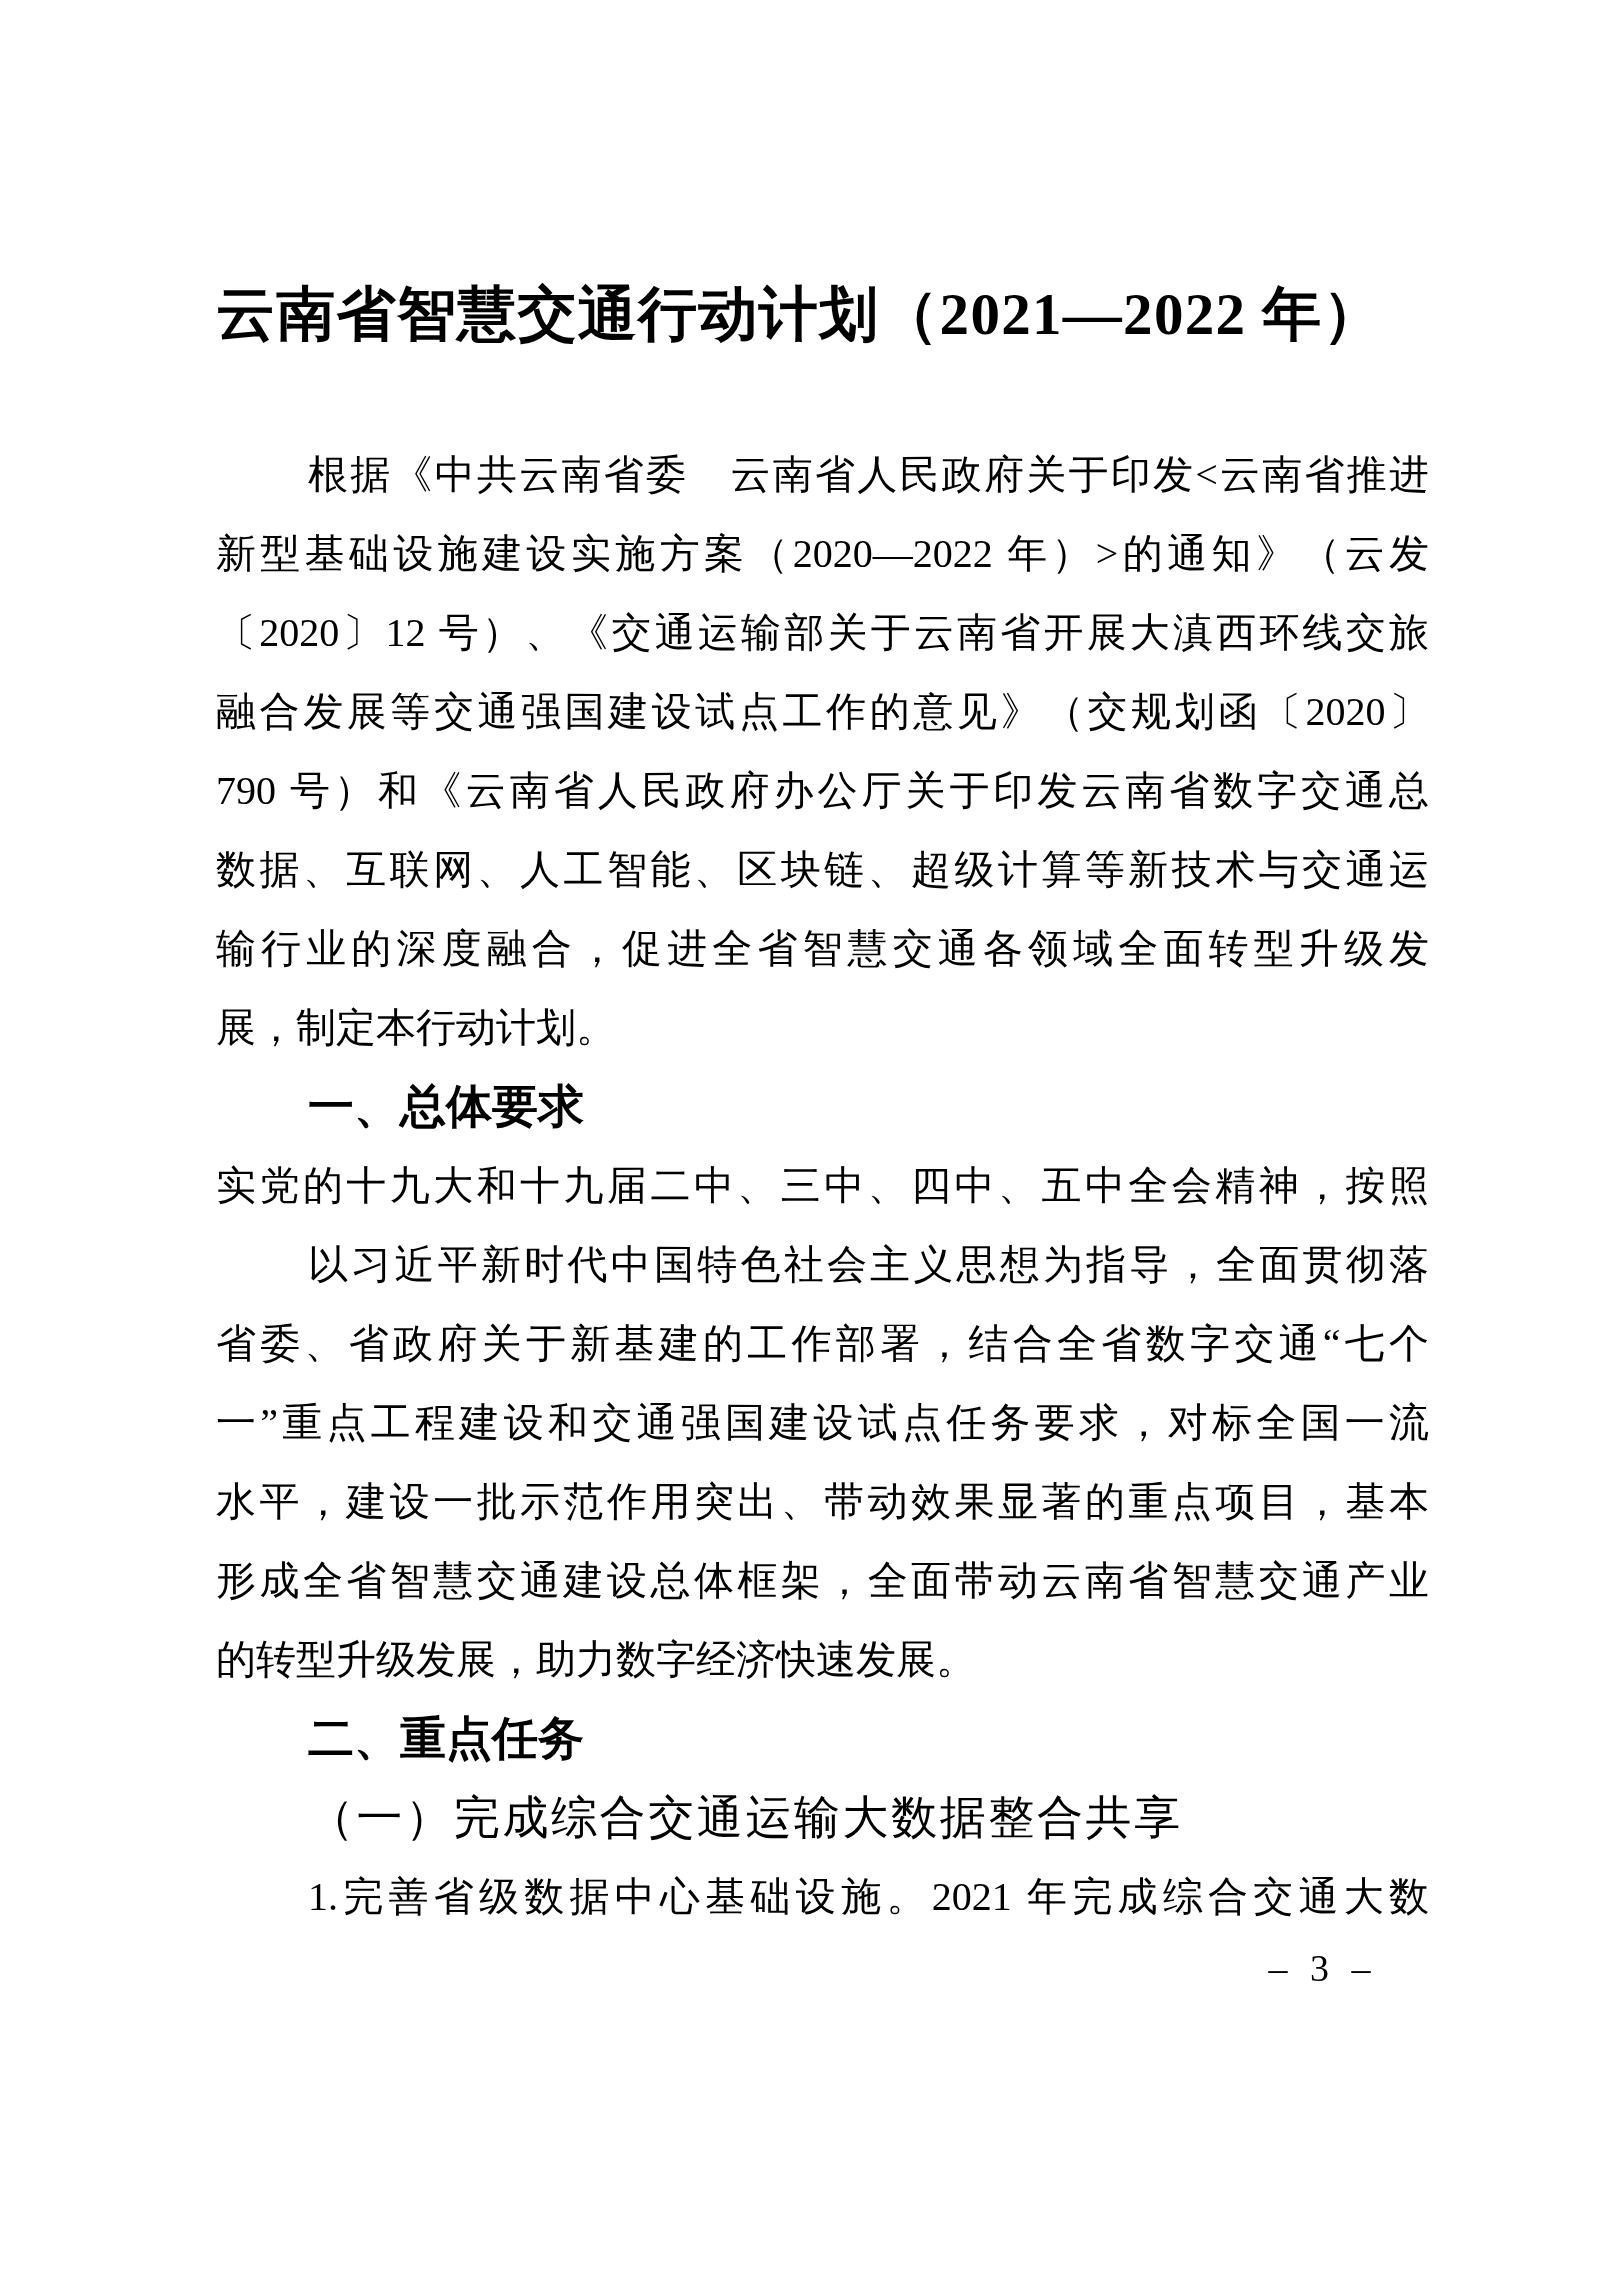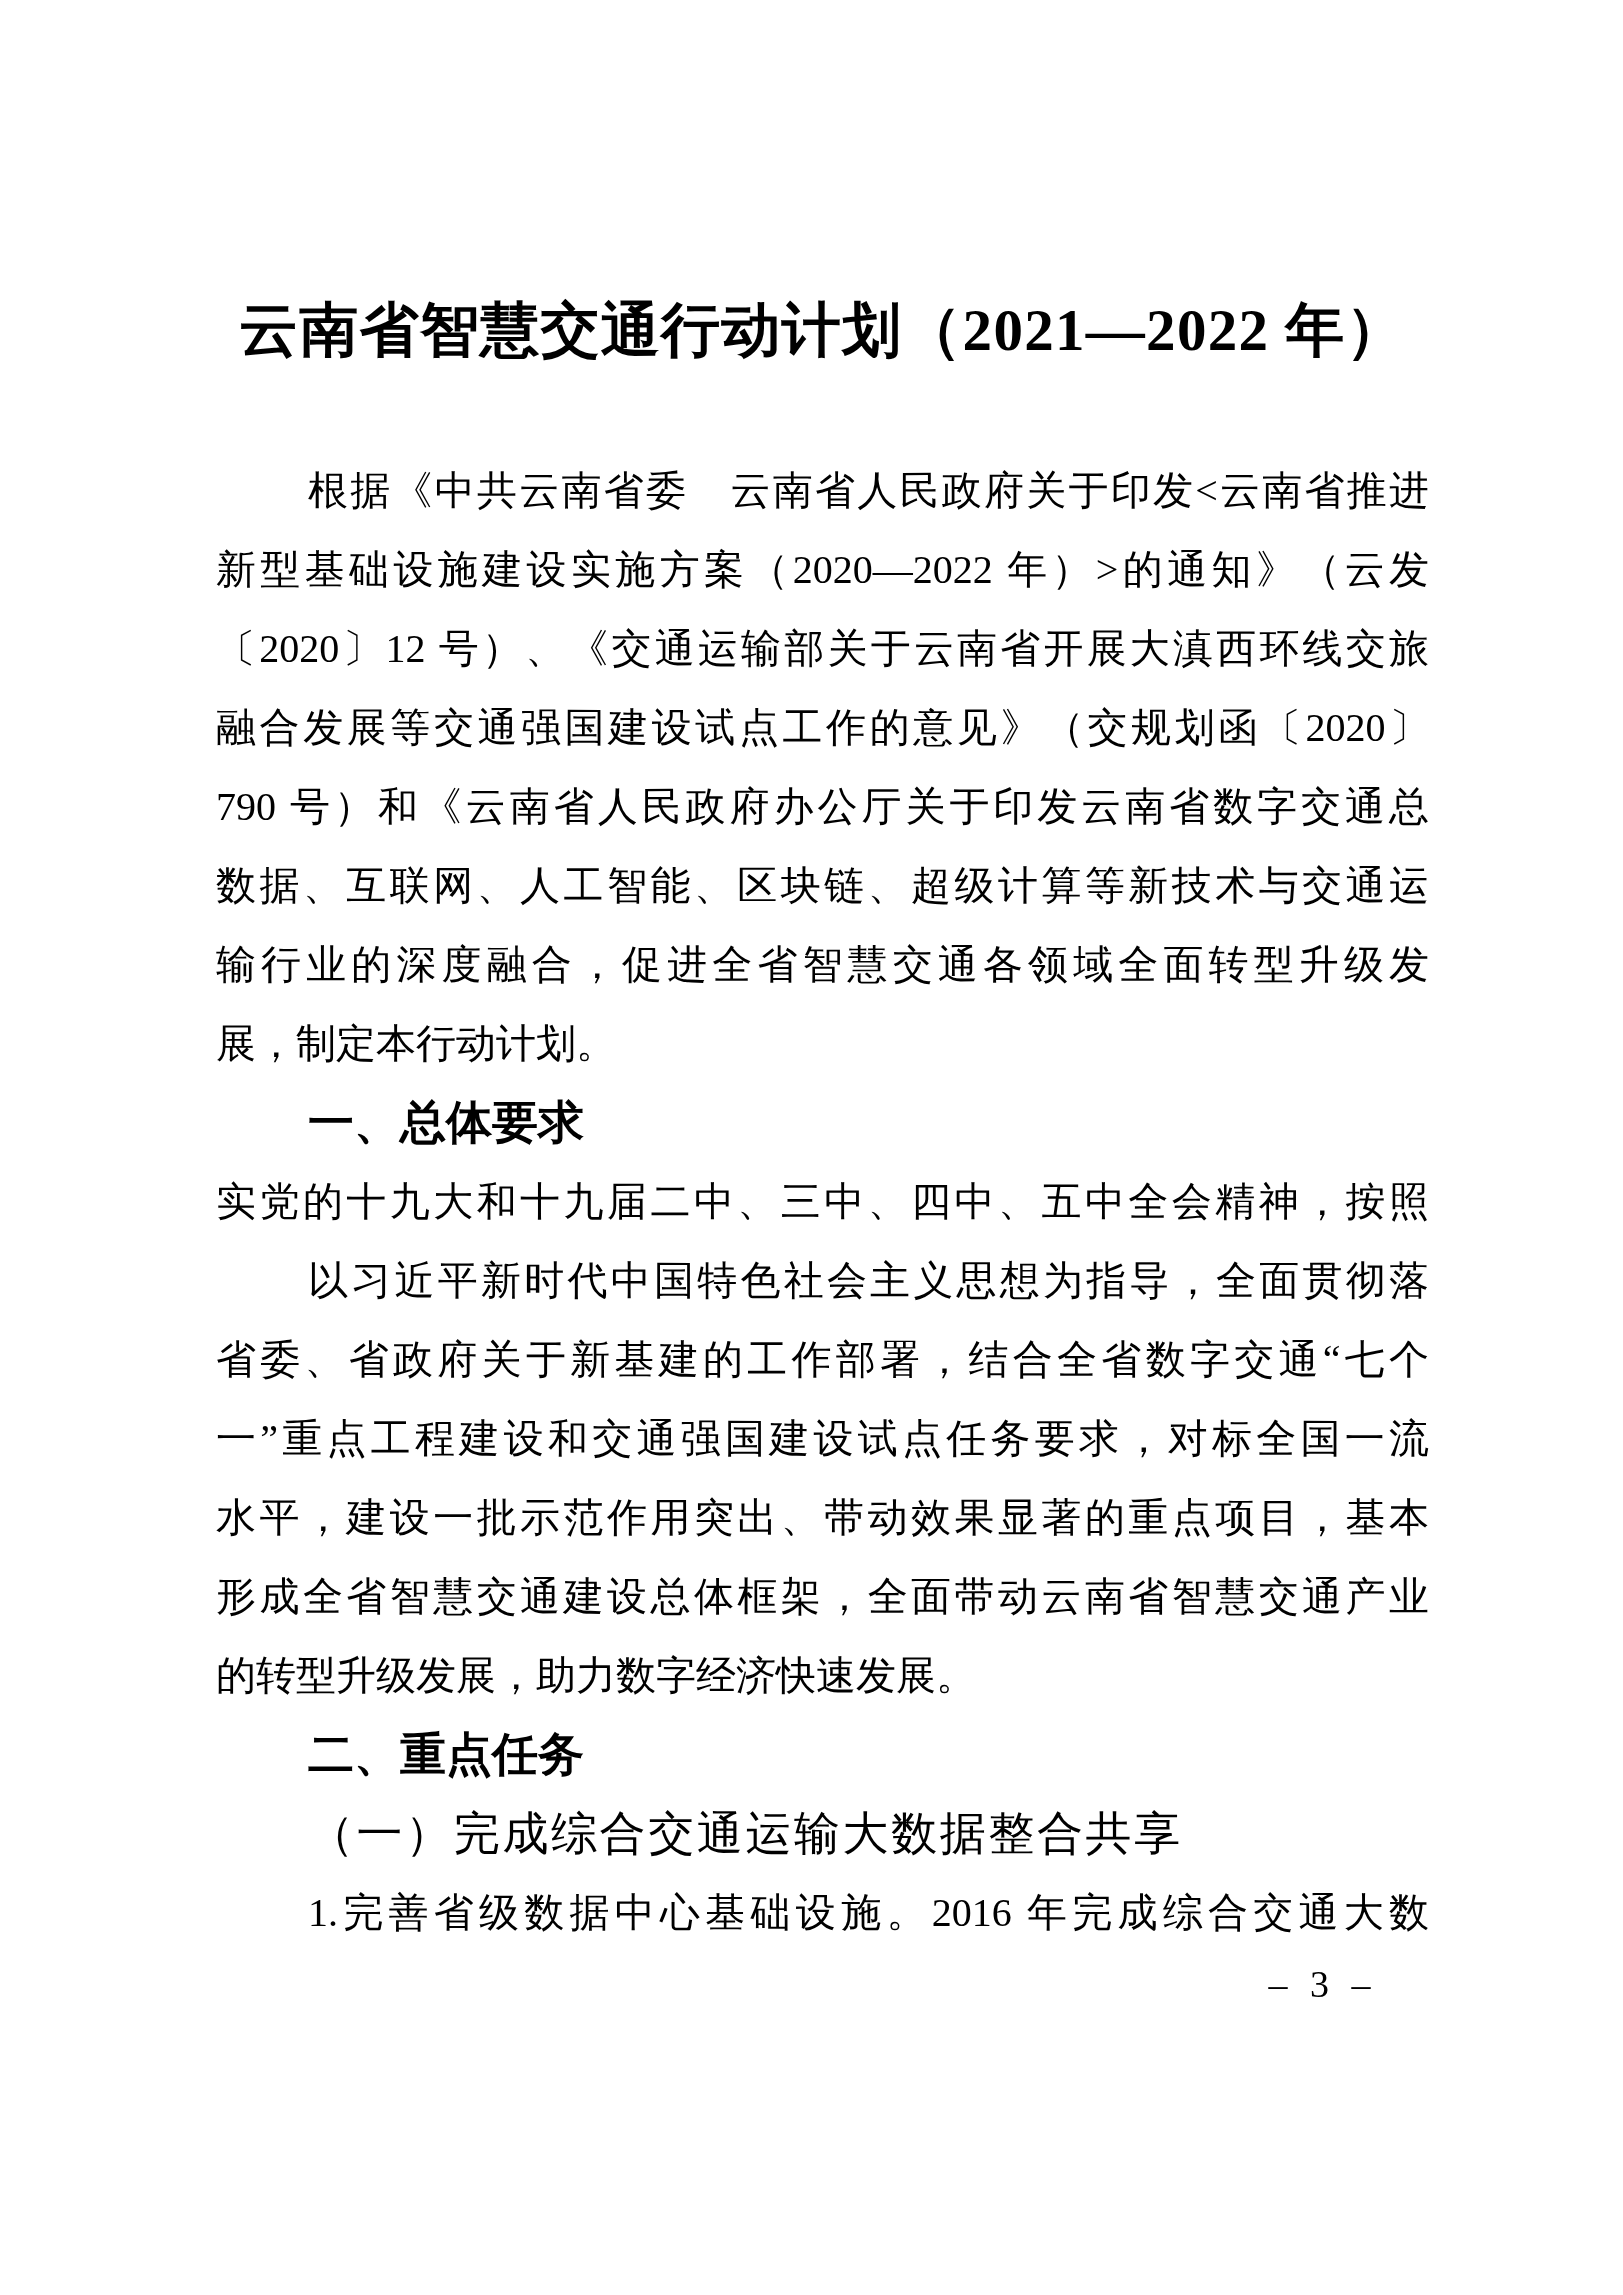--- a/index.html
+++ b/index.html
@@ -12,25 +12,25 @@
     width: 1623px;
     height: 2295px;
     background: #ffffff;
     color: #000000;
     box-sizing: border-box;
     padding: 278px 194px 0 216px;
     font-family: "Liberation Serif", "DejaVu Serif", serif;
     overflow: hidden;
   }
   .title {
-    margin: 16px;
+    margin: 0;
     font-size: 59px;
     font-weight: bold;
     line-height: 72px;
-    text-align: center;
+    text-align: left;
     letter-spacing: 1.3px;
     font-family: "Liberation Serif", "DejaVu Serif", serif;
   }
   .para { margin: 0; }
   .para-first { margin-top: 85px; }
   .line {
     font-size: 40px;
     line-height: 79px;
     height: 79px;
     text-align: left;
@@ -94,19 +94,19 @@
     <div class="line fill">水平，建设一批示范作用突出、带动效果显著的重点项目，基本</div>
     <div class="line fill">形成全省智慧交通建设总体框架，全面带动云南省智慧交通产业</div>
     <div class="line">的转型升级发展，助力数字经济快速发展。</div>
   </div>
 
   <div class="heading-black">二、重点任务</div>
 
   <div class="sub-heading">（一）完成综合交通运输大数据整合共享</div>
 
   <div class="para">
-    <div class="line fill indent">1.完善省级数据中心基础设施。2016 年完成综合交通大数</div>
+    <div class="line fill indent">1.完善省级数据中心基础设施。2021 年完成综合交通大数</div>
   </div>
 
   <div class="page-number">– 3 –</div>
 
 </div>
 
 
 </body></html>

